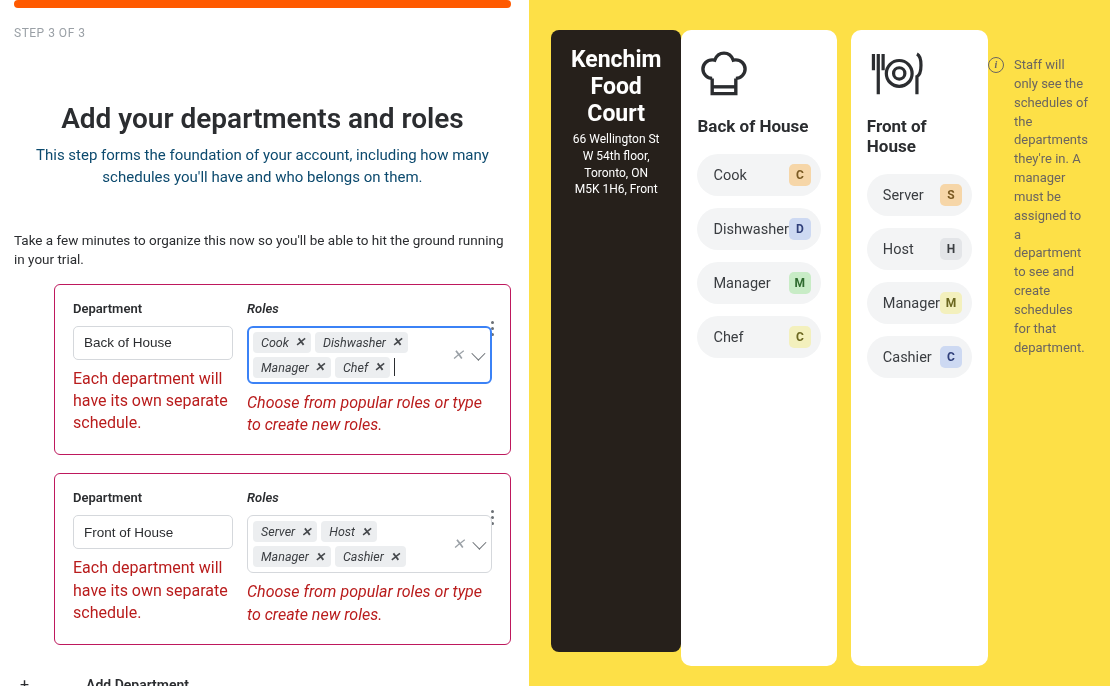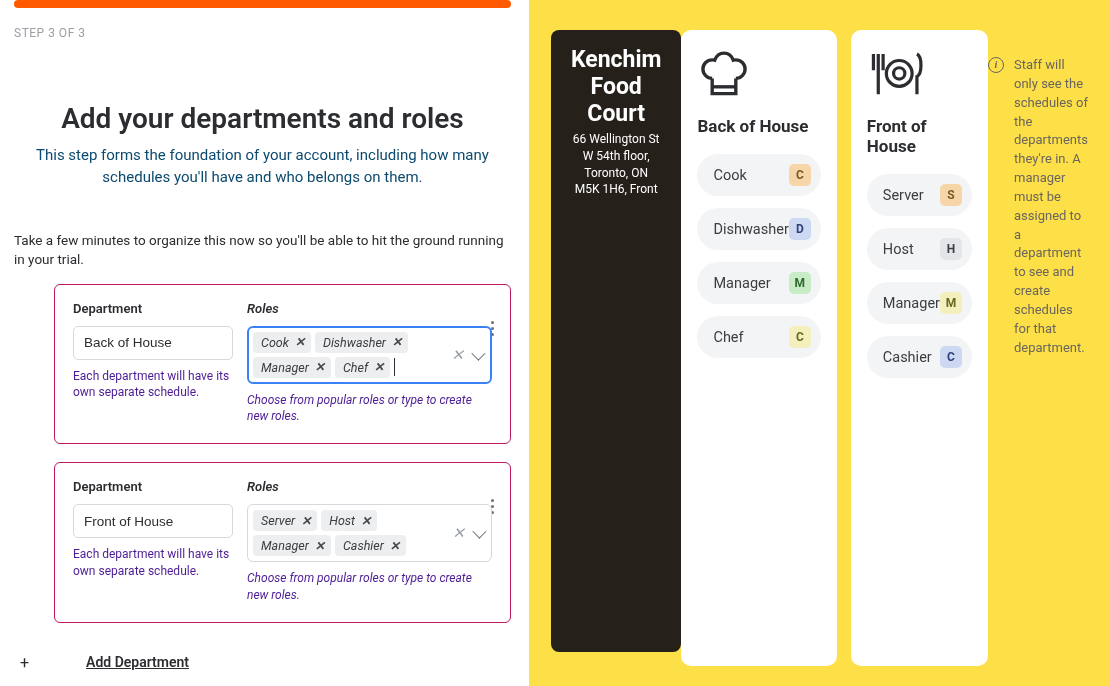--- a/index.html
+++ b/index.html
@@ -156,22 +156,22 @@
     font-size: 15px;
     cursor: pointer;
   }
   .chev-down {
     width: 10px; height: 10px;
     border-right: 1.5px solid #6b7075;
     border-bottom: 1.5px solid #6b7075;
     transform: rotate(45deg) translateY(-2px);
   }
   .helper {
-    font-size: 12px;
-    color: #4c1d95;
+    font-size: 16px;
+    color: #b91c1c;
     margin-top: 8px;
     line-height: 1.4;
   }
   .dots-btn {
     position: absolute;
     right: 12px;
     top: 32px;
     display: flex;
     flex-direction: column;
     gap: 3px;

